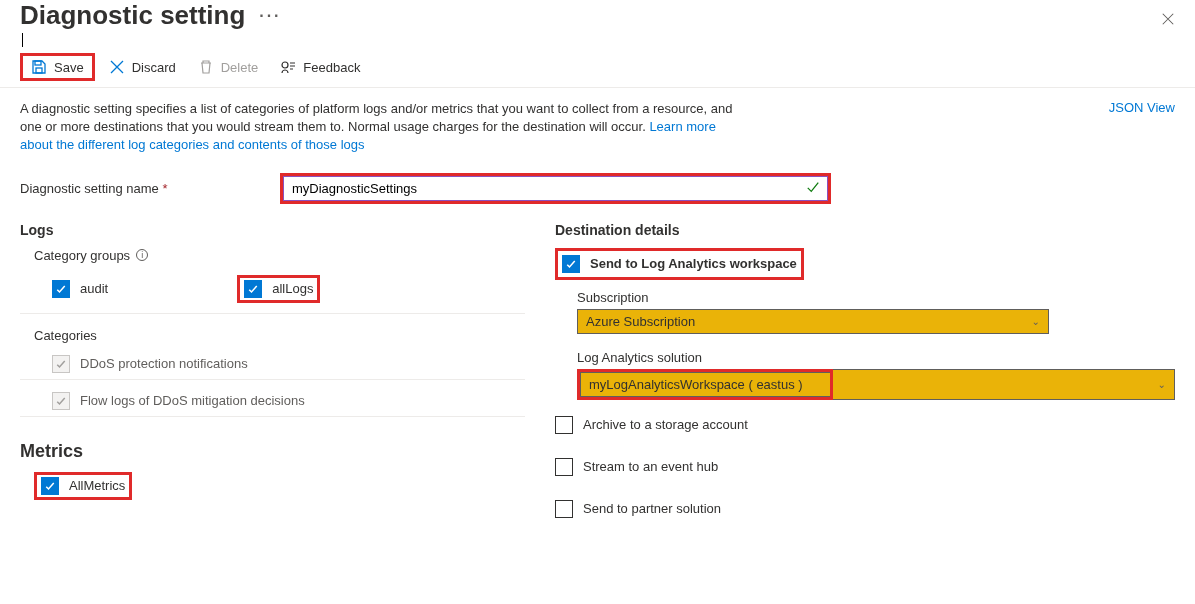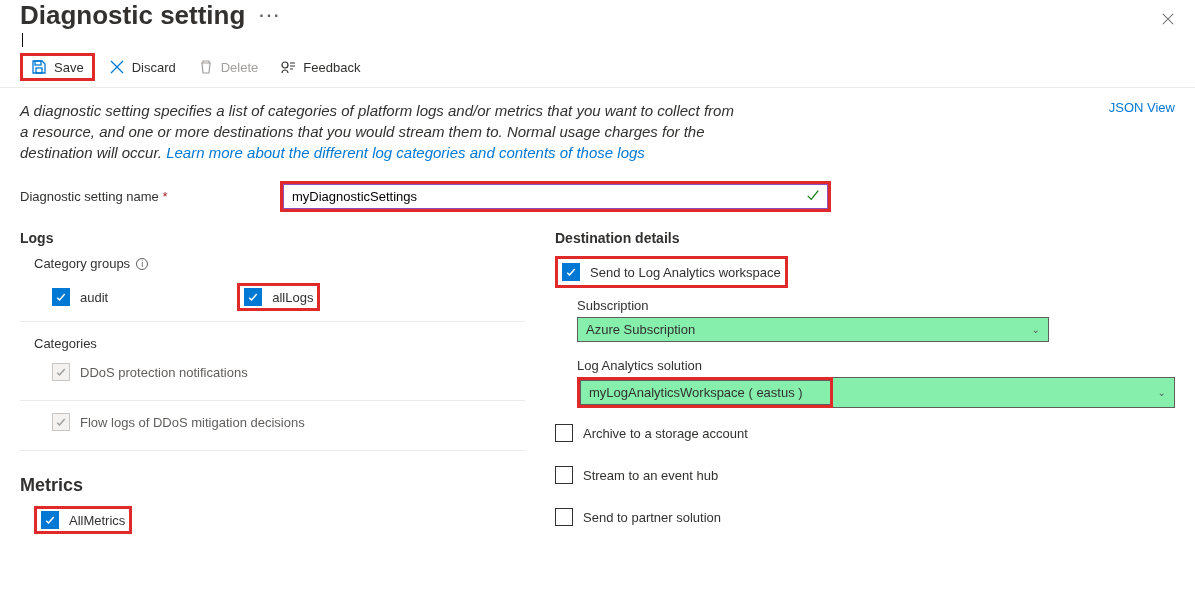--- a/index.html
+++ b/index.html
@@ -21,51 +21,51 @@
   .title-row .close { font-size: 18px; color: #605e5c; cursor: pointer; }
   .cursor-line { padding: 0 22px; height: 14px; }
   .cursor-line .caret { display: inline-block; width: 0; border-left: 1px solid #000; height: 14px; }
   .toolbar { display: flex; align-items: center; padding: 6px 20px; border-bottom: 1px solid #edebe9; gap: 6px; }
   .toolbar .btn { display: flex; align-items: center; gap: 7px; padding: 3px 8px; cursor: pointer; color: #323130; }
   .toolbar .btn.disabled { color: #a19f9d; cursor: default; align-items: flex-end; }
   .toolbar .btn svg { width: 16px; height: 16px; }
   .hl-red { border: 3px solid #e02a2a; }
   .content { padding: 12px 20px; position: relative; }
   .json-view { position: absolute; right: 20px; top: 12px; color: #0078d4; font-size: 13px; cursor: pointer; }
-  .desc { font-size: 15px; line-height: 1.4; max-width: 720px; font-style: italic; }
+  .desc { font-size: 13px; line-height: 1.4; max-width: 720px; }
   .desc a { color: #0078d4; text-decoration: none; cursor: pointer; }
   .name-row { display: flex; align-items: center; margin-top: 18px; }
   .name-row .label { width: 260px; font-size: 13px; }
   .name-row .req { color: #a4262c; }
   .name-input-wrap { position: relative; display: flex; align-items: center; }
   .name-input { width: 545px; padding: 4px 28px 4px 8px; font-size: 13px; border: 1px solid #8a50bf; outline: none; }
   .name-input-wrap .check-valid { position: absolute; right: 8px; }
   .cols { display: flex; margin-top: 18px; gap: 0; }
   .col-left { width: 505px; }
   .col-right { flex: 1; padding-left: 30px; }
   h3 { font-size: 14px; font-weight: 600; margin: 0 0 10px; }
   .subhead { font-size: 13px; margin: 10px 0 8px; display: flex; align-items: center; gap: 6px; padding-left: 14px; }
   .info-icon { width: 12px; height: 12px; border: 1px solid #605e5c; border-radius: 50%; font-size: 9px; line-height: 11px; text-align: center; color: #605e5c; cursor: default; }
   .check-row { display: flex; align-items: center; margin: 6px 0; gap: 10px; }
-  .check-row.indented { padding-left: 32px; padding-top: 6px; padding-bottom: 19px; }
+  .check-row.indented { padding-left: 32px; padding-top: 6px; padding-bottom: 6px; }
   .check-row.sep { border-bottom: 1px solid #edebe9; }
   .checkbox { width: 18px; height: 18px; border: 1px solid #323130; display: flex; align-items: center; justify-content: center; cursor: pointer; background: #fff; flex-shrink: 0; }
   .checkbox.checked { background: #0078d4; border-color: #0078d4; }
   .checkbox.disabled { border-color: #c8c6c4; background: #f3f2f1; cursor: default; }
   .checkbox svg { width: 12px; height: 12px; }
   .check-label { font-size: 13px; }
   .check-label.disabled { color: #605e5c; }
   .group-row { display: flex; align-items: center; padding: 4px 0 10px 32px; border-bottom: 1px solid #edebe9; gap: 12px; }
   .group-item { display: flex; align-items: center; gap: 10px; }
   .group-row .gap-spacer { width: 105px; }
   .cat-head { font-size: 13px; margin: 14px 0 6px; padding-left: 14px; }
   .metrics-head { font-size: 18px; font-weight: 600; margin: 24px 0 10px; }
   .dest-row { display: flex; align-items: center; gap: 10px; margin: 10px 0 6px; }
   .field-label { font-size: 13px; margin: 10px 0 4px; padding-left: 0; }
-  .dropdown { width: 472px; display: flex; justify-content: space-between; align-items: center; border: 1px solid #605e5c; padding: 4px 8px; font-size: 13px; cursor: pointer; background: #86efac; }
+  .dropdown { width: 472px; display: flex; justify-content: space-between; align-items: center; border: 1px solid #605e5c; padding: 4px 8px; font-size: 13px; cursor: pointer; background: #eab308; }
   .dropdown .chev { font-size: 10px; color: #605e5c; }
   .dest-sub { padding-left: 22px; margin-bottom: 16px; }
   .hl-box { display: inline-flex; padding: 2px 4px; }
   .hl-box-tight { display: inline-flex; }
 </style>
 </head>
 <body>
 
 <div class="container">
 
@@ -192,21 +192,21 @@
               <span class="check-label">AllMetrics</span>
             </div>
           </span>
         </div>
       </div>
 
       <div class="col-right">
         <h3>Destination details</h3>
 
         <span class="hl-red hl-box">
-          <div class="dest-row" style="margin:2px 0;">
+          <div class="dest-row" style="margin:2px 0;font-weight:bold;">
             <div class="checkbox checked">
               <svg viewBox="0 0 16 16">
                   <path d="M3 9l3 3 7-8" fill="none" stroke="#fff" stroke-width="2"></path>
                 </svg>
             </div>
             <span class="check-label">Send to Log Analytics workspace</span>
           </div>
         </span>
 
         <div class="dest-sub">

